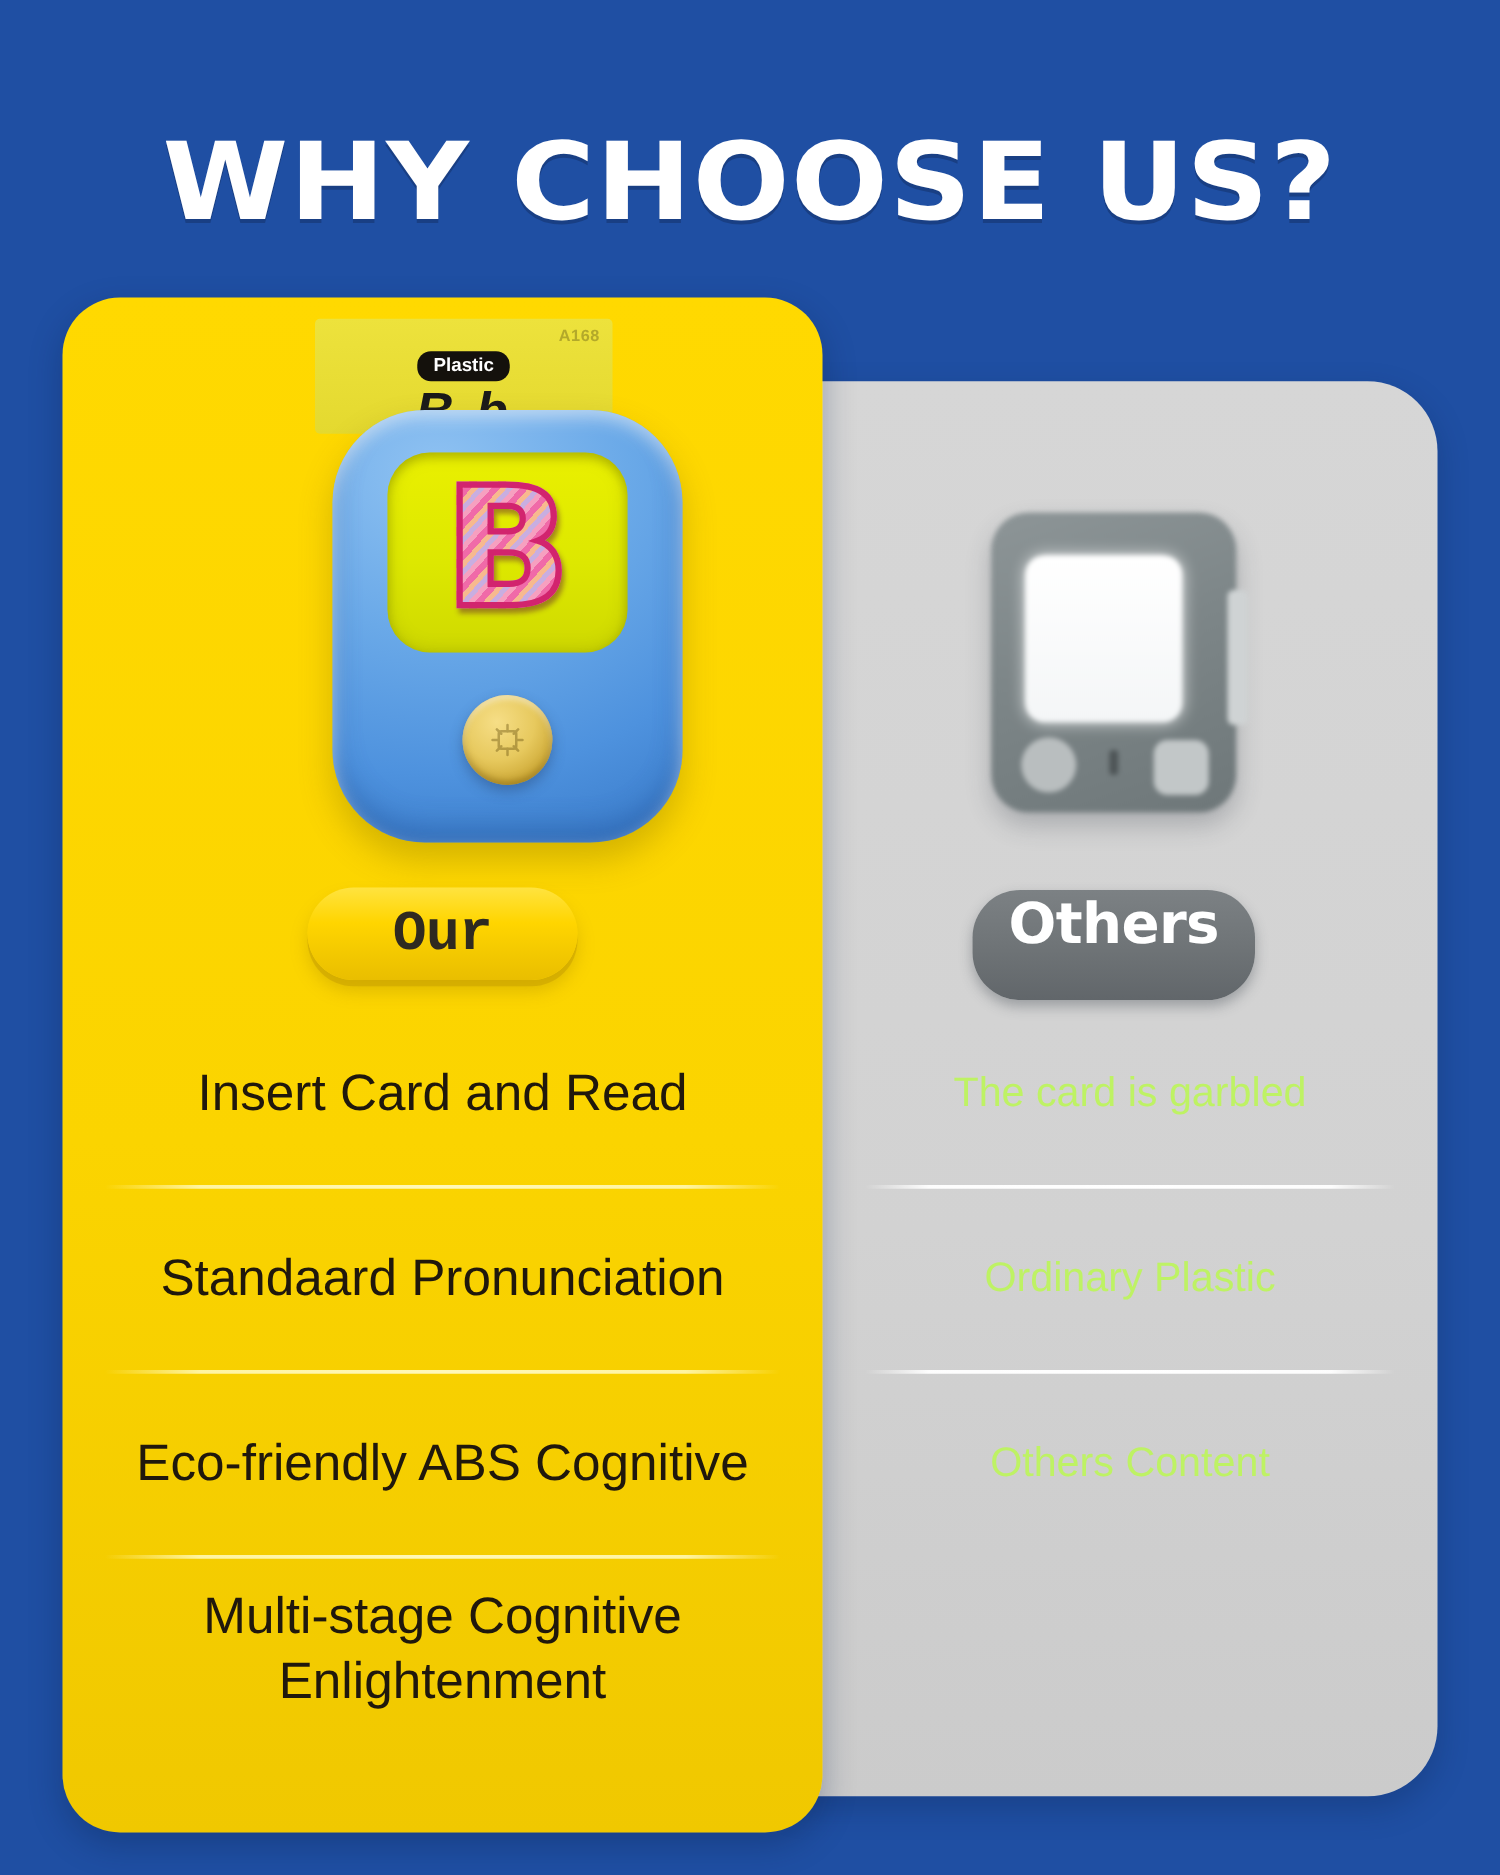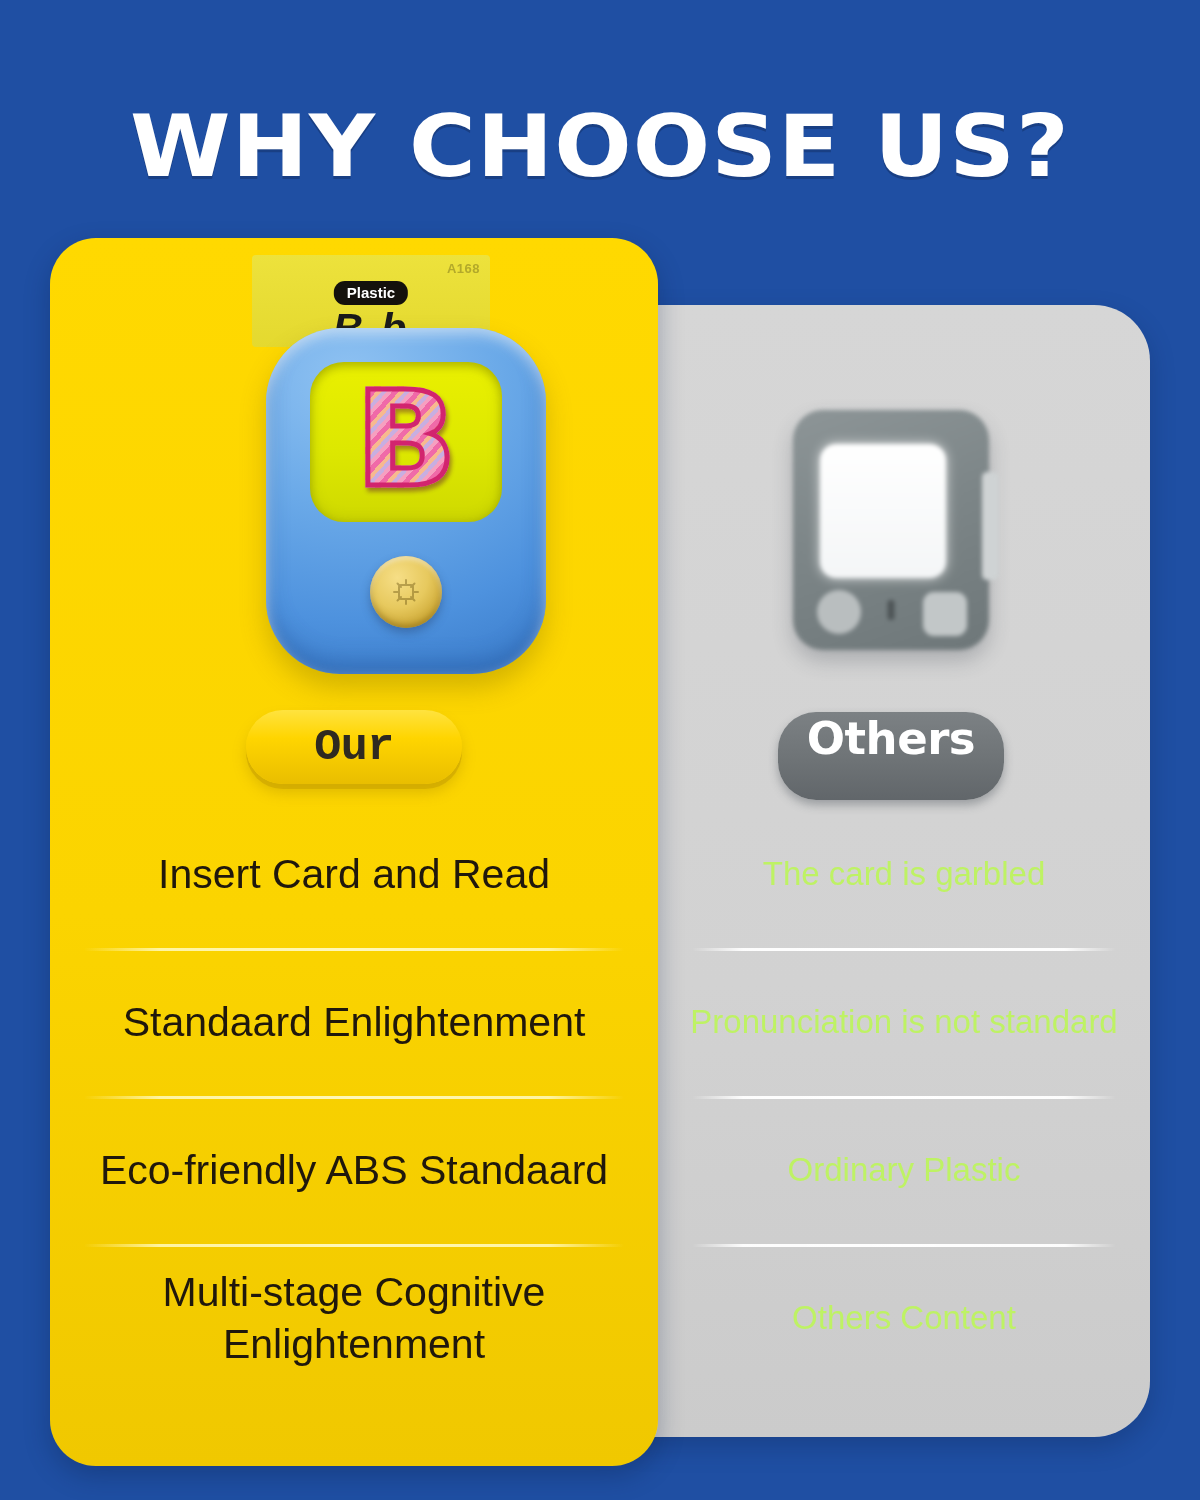--- a/index.html
+++ b/index.html
@@ -408,25 +408,24 @@
 
   <div class="pill-ours">
     <span>Our</span>
   </div>
   <div class="pill-others">
     <span>Others</span>
   </div>
 
   <div class="rows-ours">
     <div class="row row-ours">Insert Card and Read</div>
-    <div class="row row-ours">Standaard Enlightenment</div>
-    <div class="row row-ours">Eco-friendly ABS Standaard</div>
+    <div class="row row-ours">Standaard Pronunciation</div>
+    <div class="row row-ours">Eco-friendly ABS Cognitive</div>
     <div class="row row-ours">Multi-stage Cognitive Enlightenment</div>
   </div>
 
   <div class="rows-others">
     <div class="row row-others">The card is garbled</div>
-    <div class="row row-others">Pronunciation is not standard</div>
     <div class="row row-others">Ordinary Plastic</div>
     <div class="row row-others">Others Content</div>
   </div>
 
 </div>
 
 </body></html>

